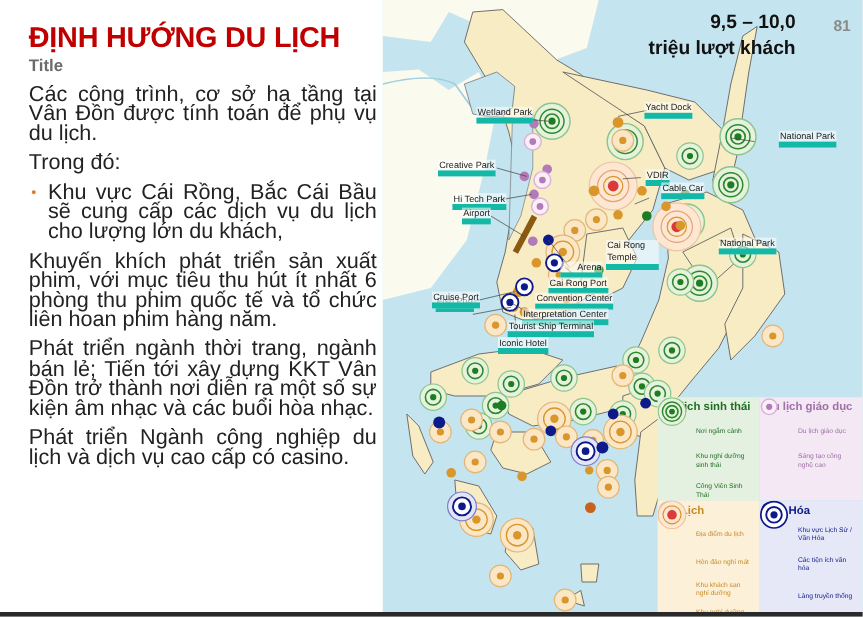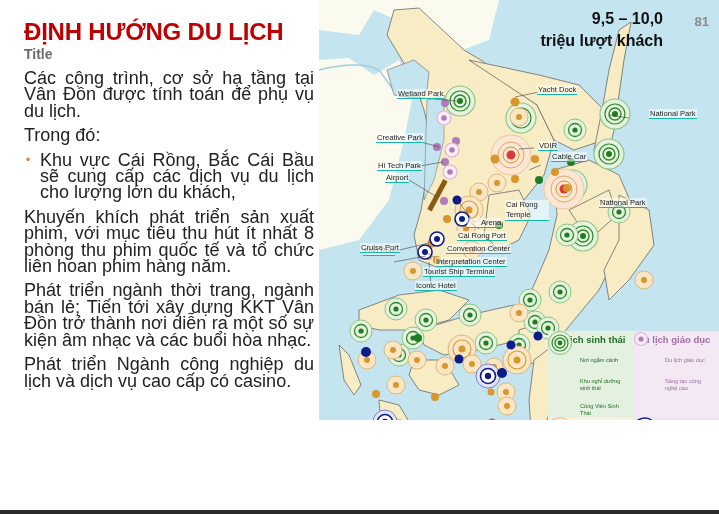--- a/index.html
+++ b/index.html
@@ -6,46 +6,46 @@
   html, body { width: 719px; height: 514px; overflow: hidden; background: #fff; }
   body { position: relative; font-family: "Liberation Sans", sans-serif; color: #222; }
   .left { position: absolute; left: 0; top: 0; width: 319px; height: 514px; background: #fff; }
   .title { position: absolute; left: 24px; top: 18px; font-size: 24px; font-weight: bold; color: #c00000; letter-spacing: -0.2px; white-space: nowrap; }
   .subtitle { position: absolute; left: 24px; top: 46px; font-size: 14px; font-weight: bold; color: #6b6b6b; }
   .body { position: absolute; left: 24px; top: 70px; width: 290px; font-size: 18px; line-height: 16.4px; color: #222; }
   .body p { margin-bottom: 8px; text-align: justify; }
   .body ul { list-style: none; margin: 0 0 8px 0; }
   .body li { position: relative; padding-left: 16px; margin-bottom: 6px; text-align: justify; }
   .body li::before { content: "•"; position: absolute; left: 2px; top: 0; color: #e07a2a; font-size: 12px; }
-  .map { position: absolute; left: 319px; top: 0; width: 400px; height: 420px; background: #c4e4ef; overflow: hidden; }
+  .map { position: absolute; left: 319px; top: 0; width: 400px; height: 510px; background: #c4e4ef; overflow: hidden; }
   .map svg { position: absolute; left: 0; top: 0; }
   .headline { position: absolute; right: 56px; top: 8px; text-align: right; font-size: 16px; font-weight: bold; color: #111; line-height: 22px; }
   .pagenum { position: absolute; right: 10px; top: 14px; font-size: 13px; font-weight: bold; color: #8a8a8a; }
   .bottom-bar { position: absolute; left: 0; top: 510px; width: 719px; height: 4px; background: #2a2a2a; }
-  .lbl { position: absolute; font-size: 7.6px; color: #222; white-space: nowrap; border-bottom: 1px solid #14b8a6; line-height: 9px; background: rgba(255,255,255,0.55); padding: 0 1px; }
+  .lbl { position: absolute; font-size: 7.6px; color: #222; white-space: nowrap; border-bottom: 5px solid #14b8a6; line-height: 9px; background: rgba(255,255,255,0.55); padding: 0 1px; }
   .legend { position: absolute; font-family: "Liberation Sans", sans-serif; }
   .lg-box { position: absolute; padding: 3px 4px; }
   .lg-title { font-size: 9.5px; font-weight: bold; margin-bottom: 4px; }
   .lg-row { display: flex; align-items: center; margin-bottom: 3px; }
   .lg-sym { width: 24px; height: 22px; display: flex; align-items: center; justify-content: center; flex-shrink: 0; }
   .lg-text { font-size: 5.6px; line-height: 7px; margin-left: 4px; }
 </style>
 </head>
 <body>
 
 <div class="left">
   <div class="title">ĐỊNH HƯỚNG DU LỊCH</div>
   <div class="subtitle">Title</div>
   <div class="body">
     <p>Các công trình, cơ sở hạ tầng tại Vân Đồn được tính toán để phụ vụ du lịch.</p>
     <p>Trong đó:</p>
     <ul>
       <li>Khu vực Cái Rồng, Bắc Cái Bầu sẽ cung cấp các dịch vụ du lịch cho lượng lớn du khách,</li>
     </ul>
-    <p>Khuyến khích phát triển sản xuất phim, với mục tiêu thu hút ít nhất 8 phòng thu phim quốc tế và tổ chức liên hoan phim hàng năm.</p>
+    <p>Khuyến khích phát triển sản xuất phim, với mục tiêu thu hút ít nhất 6 phòng thu phim quốc tế và tổ chức liên hoan phim hàng năm.</p>
     <p>Phát triển ngành thời trang, ngành bán lẻ; Tiến tới xây dựng KKT Vân Đồn trở thành nơi diễn ra một số sự kiện âm nhạc và các buổi hòa nhạc.</p>
     <p>Phát triển Ngành công nghiệp du lịch và dịch vụ cao cấp có casino.</p>
   </div>
 </div>
 
 <div class="map">
   <svg width="400" height="510" viewBox="0 0 400 510">
     <defs>
       <g id="eco-big">
           <circle r="15" fill="#e6f2dc" stroke="#8cc48a" stroke-width="1.2"></circle>
@@ -230,21 +230,21 @@
 
   <div class="headline">
     <div>9,5 – 10,0</div>
     <div>triệu lượt khách</div>
   </div>
   <div class="pagenum">81</div>
 
   <div class="lbl" style="left:78px;top:89px;">Wetland Park</div>
   <div class="lbl" style="left:218px;top:85px;">Yacht Dock</div>
   <div class="lbl" style="left:330px;top:109px;">National Park</div>
-  <div class="lbl" style="left:57px;top:133px;text-align:right;">Creative Park</div>
+  <div class="lbl" style="left:46px;top:133px;text-align:right;">Creative Park</div>
   <div class="lbl" style="left:219px;top:141px;">VDIR</div>
   <div class="lbl" style="left:232px;top:152px;">Cable Car</div>
   <div class="lbl" style="left:58px;top:161px;">Hi Tech Park</div>
   <div class="lbl" style="left:66px;top:173px;">Airport</div>
   <div class="lbl" style="left:280px;top:198px;">National Park</div>
   <div class="lbl" style="left:186px;top:200px;width:44px;white-space:normal;line-height:10px;">Cai Rong Temple</div>
   <div class="lbl" style="left:148px;top:218px;padding-left:14px;">Arena</div>
   <div class="lbl" style="left:138px;top:231px;">Cai Rong Port</div>
   <div class="lbl" style="left:127px;top:244px;">Convention Center</div>
   <div class="lbl" style="left:44px;top:246px;">Fish Port</div>

